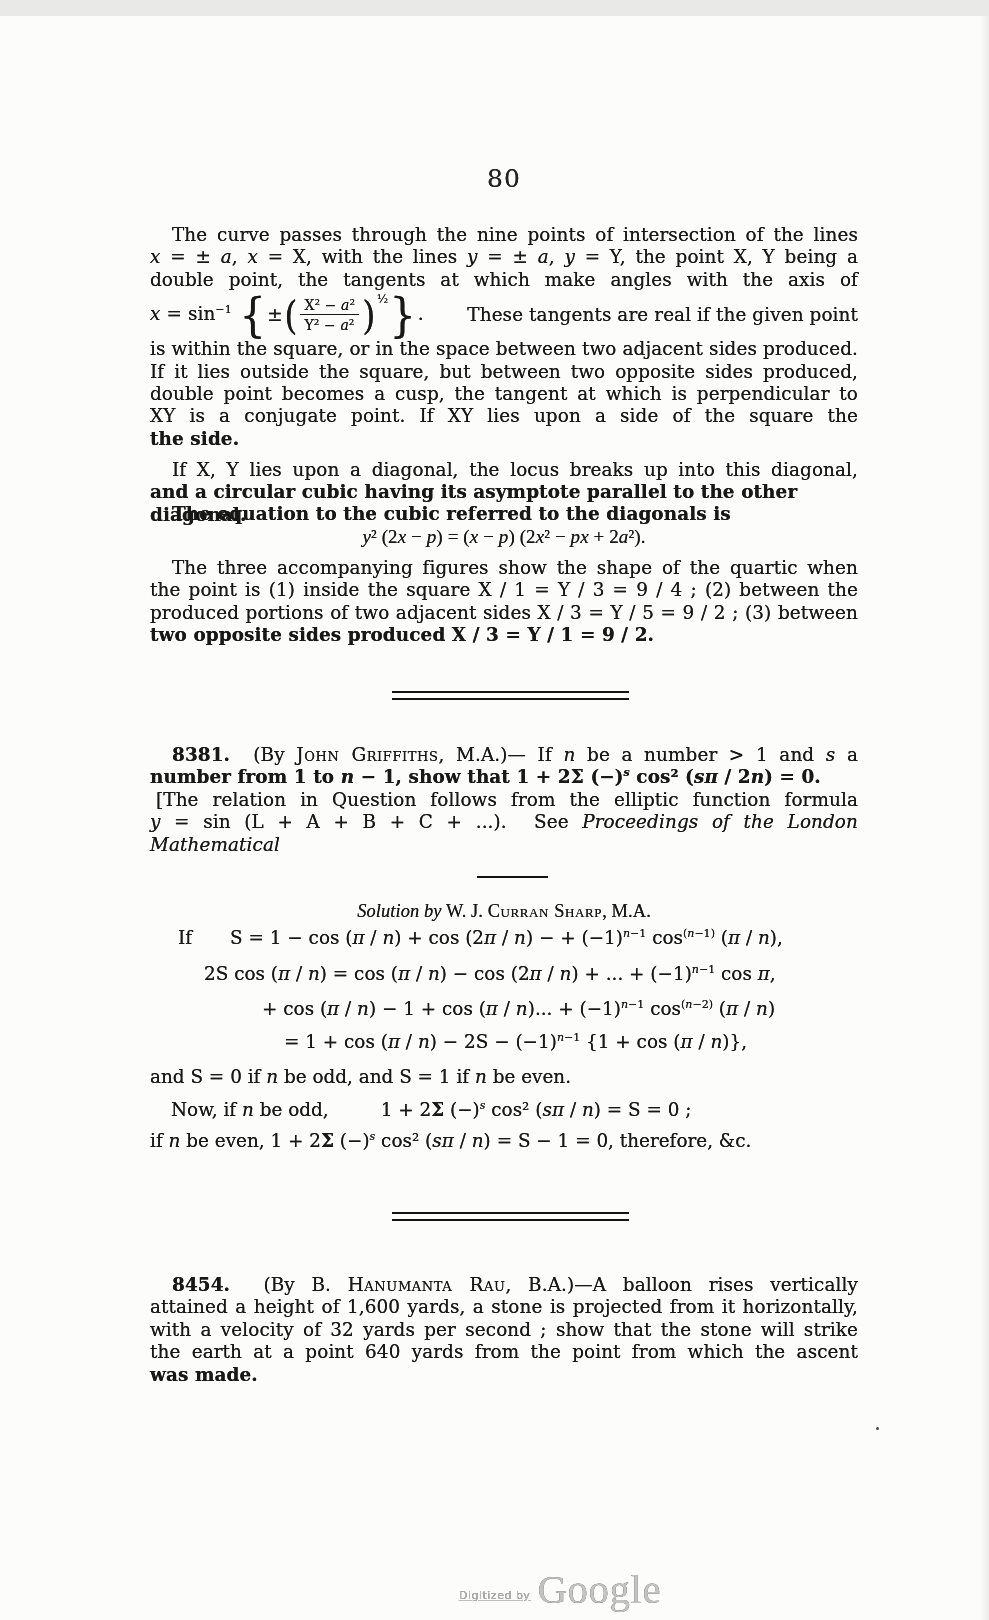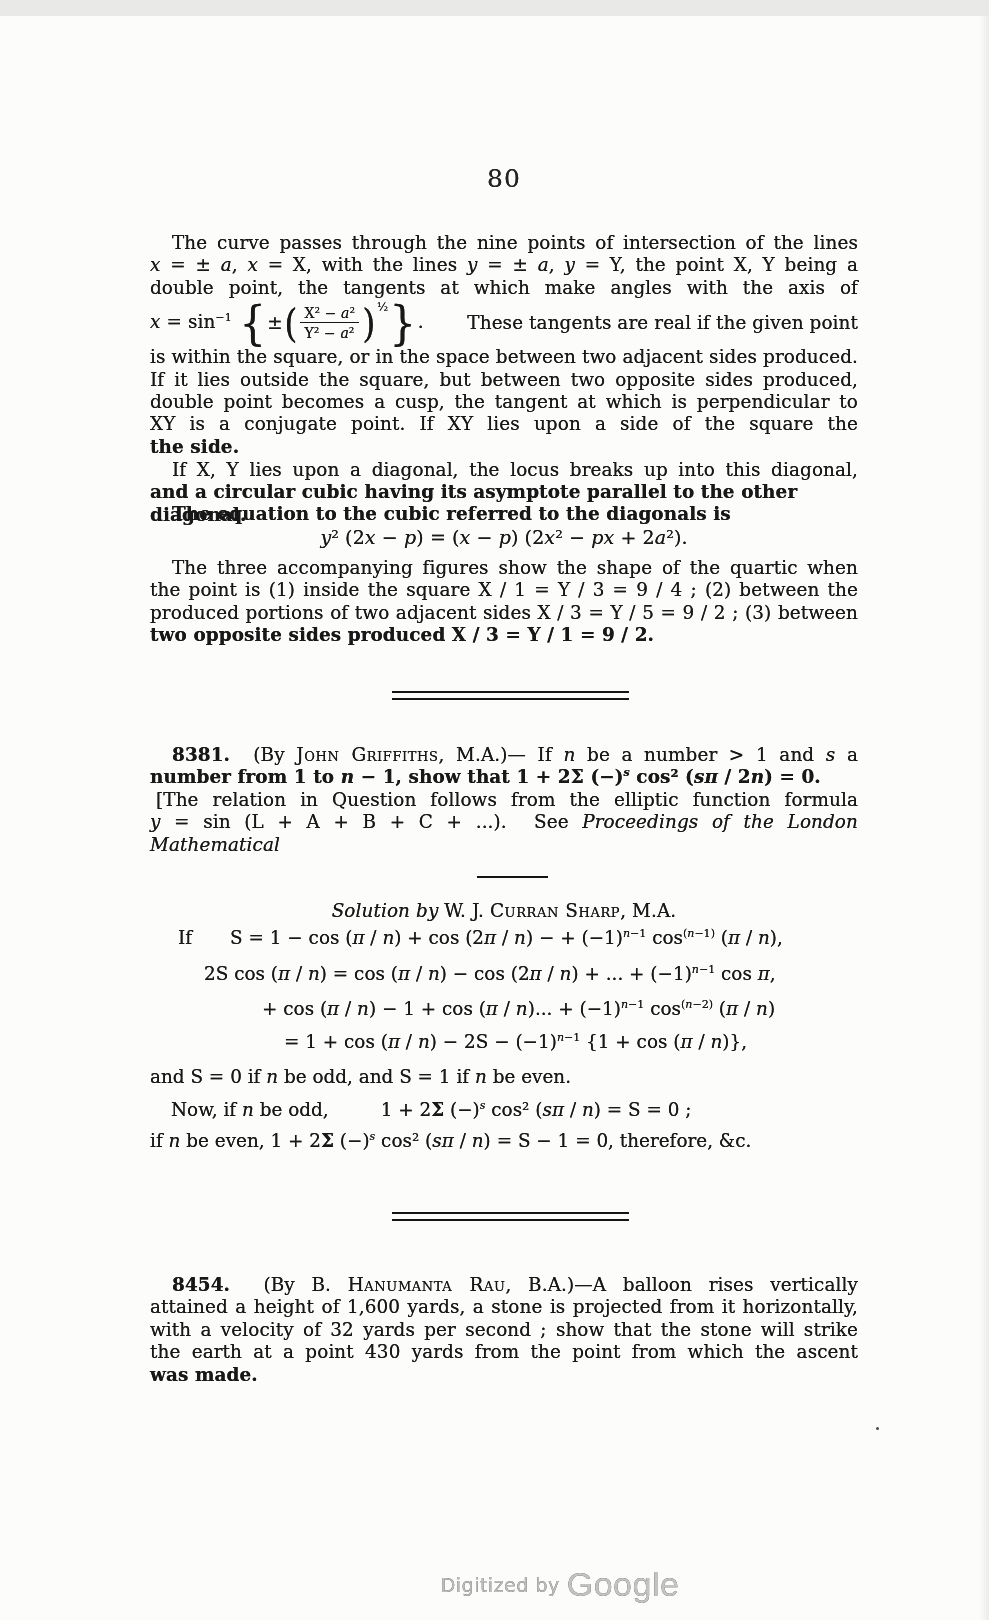--- a/index.html
+++ b/index.html
@@ -39,49 +39,49 @@
   }
   .frac .num{ display:block;padding:0 4px 1.5px;border-bottom:1.7px solid #181818; }
   .frac .den{ display:block;padding:1.5px 4px 0; }
   .big{ font-weight:400;vertical-align:middle;line-height:0;display:inline-block; }
   .bbrace{ font-size:46px;transform:scaleX(0.9); }
   .bparen{ font-size:40px;transform:scaleX(0.85); }
   .pmsign{ vertical-align:middle; }
   .hx{ font-size:11.5px;vertical-align:17px;line-height:0; }
   sup{ font-size:0.6em;line-height:0; }
   .sc{ font-variant:small-caps;letter-spacing:0.6px; }
-  .ctr{ text-align:center; }
+  .ctr{ text-align:center;font-family:Liberation Serif, serif; }
   .dispeq{ font-size:19px; }
   .div-dbl{
     position:absolute;left:392px;width:237px;height:5px;
     border-top:2.2px solid #141414;border-bottom:2.2px solid #141414;
   }
   .div-sgl{ position:absolute;left:477px;top:860px;width:71px;height:2.4px;background:#141414; }
   .eqline{ position:absolute;font-size:18.4px;line-height:22.4px;white-space:nowrap; }
   .gap38{ display:inline-block;width:38px; }
   .gap52{ display:inline-block;width:52px; }
   .speck{ position:absolute;left:876px;top:1411px;width:3px;height:3px;border-radius:50%;background:#4a4a4a; }
   .wm{
     position:absolute;top:1549px;left:380px;width:360px;text-align:center;
     font-family:"DejaVu Sans",sans-serif;color:#bdbdbd;white-space:nowrap;
   }
-  .wm-pre{ font-size:19px;vertical-align:4px;letter-spacing:0.5px; }
+  .wm-pre{ font-size:11px;vertical-align:4px;letter-spacing:0.5px;text-decoration:underline; }
   .wm-brand{
-    font-family:Liberation Sans, sans-serif;font-size:34px;color:#c3c3c3;
+    font-family:Liberation Serif, serif;font-size:41px;color:#c3c3c3;
     letter-spacing:0.5px;margin-left:7px;font-weight:400;
   }
 </style>
 </head>
 <body>
 
 <div class="page ink">
 
   <div class="pagenum">80</div>
 
-  <div class="blk" style="top:216px">
+  <div class="blk" style="top:208px">
     <div class="jl ind">The curve passes through the nine points of intersection of the lines</div>
     <div class="jl"><i>x</i> = ± <i>a</i>, <i>x</i> = X, with the lines <i>y</i> = ± <i>a</i>, <i>y</i> = Y, the point X, Y being a</div>
     <div class="jl">double point, the tangents at which make angles with the axis of</div>
     <div class="fracline">
       <span><i>x</i> = sin<sup>−1</sup> <span class="big bbrace">{</span><span class="pmsign">±</span><span class="big bparen">(</span><span class="frac"><span class="num">X² − <i>a</i>²</span><span class="den">Y² − <i>a</i>²</span></span><span class="big bparen">)</span><sup class="hx">½</sup><span class="big bbrace">}</span>.</span>
       <span>These tangents are real if the given point</span>
     </div>
     <div class="jl">is within the square, or in the space between two adjacent sides produced.</div>
     <div class="jl">If it lies outside the square, but between two opposite sides produced,</div>
     <div class="jl">double point becomes a cusp, the tangent at which is perpendicular to</div>
@@ -129,21 +129,21 @@
     <span>Now, if <i>n</i> be odd,</span><span class="gap52"></span><span>1 + 2<b>Σ</b> (−)<sup><i>s</i></sup> cos² (<i>s</i><i>π</i> / <i>n</i>) = S = 0 ;</span>
   </div>
   <div class="eqline" style="left:150px;top:1114px">if <i>n</i> be even,  1 + 2<b>Σ</b> (−)<sup><i>s</i></sup> cos² (<i>s</i><i>π</i> / <i>n</i>) = S − 1 = 0, therefore, &amp;c.</div>
 
   <div class="div-dbl" style="top:1196px"></div>
 
   <div class="blk" style="top:1258px">
     <div class="jl ind"><b>8454.</b>&nbsp; (By B. <span class="sc">Hanumanta Rau</span>, B.A.)—A balloon rises vertically</div>
     <div class="jl">attained a height of 1,600 yards, a stone is projected from it horizontally,</div>
     <div class="jl">with a velocity of 32 yards per second ; show that the stone will strike</div>
-    <div class="jl">the earth at a point 430 yards from the point from which the ascent</div>
+    <div class="jl">the earth at a point 640 yards from the point from which the ascent</div>
     <div class="ll">was made.</div>
   </div>
 
   <div class="speck"></div>
 
   <div class="wm">
     <span class="wm-pre">Digitized by</span><span class="wm-brand">Google</span>
   </div>
 
 </div>

